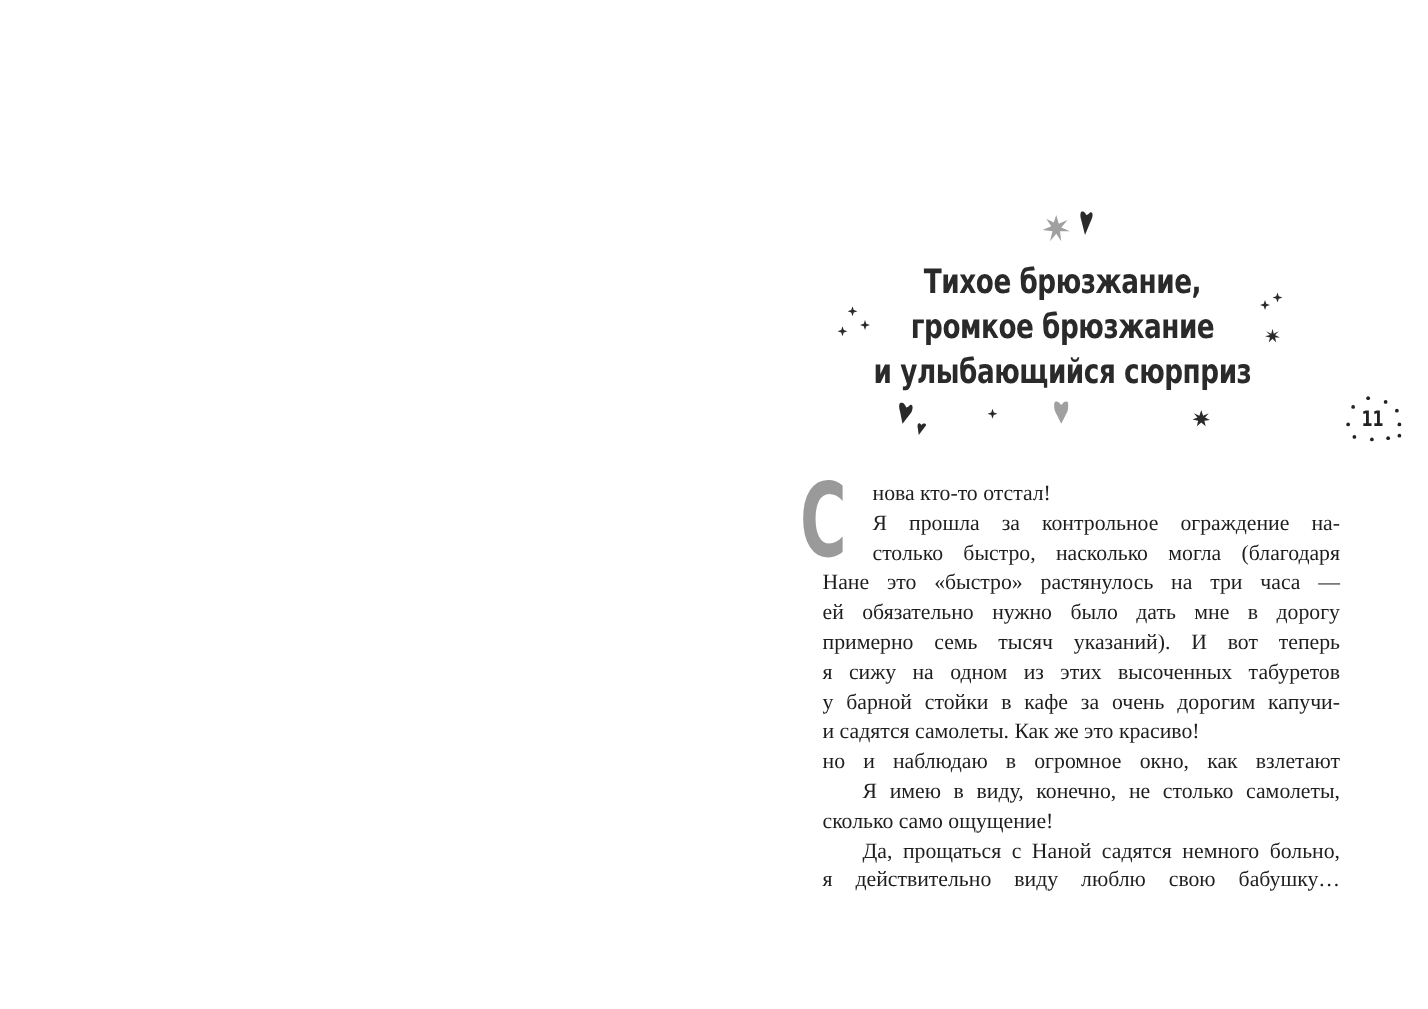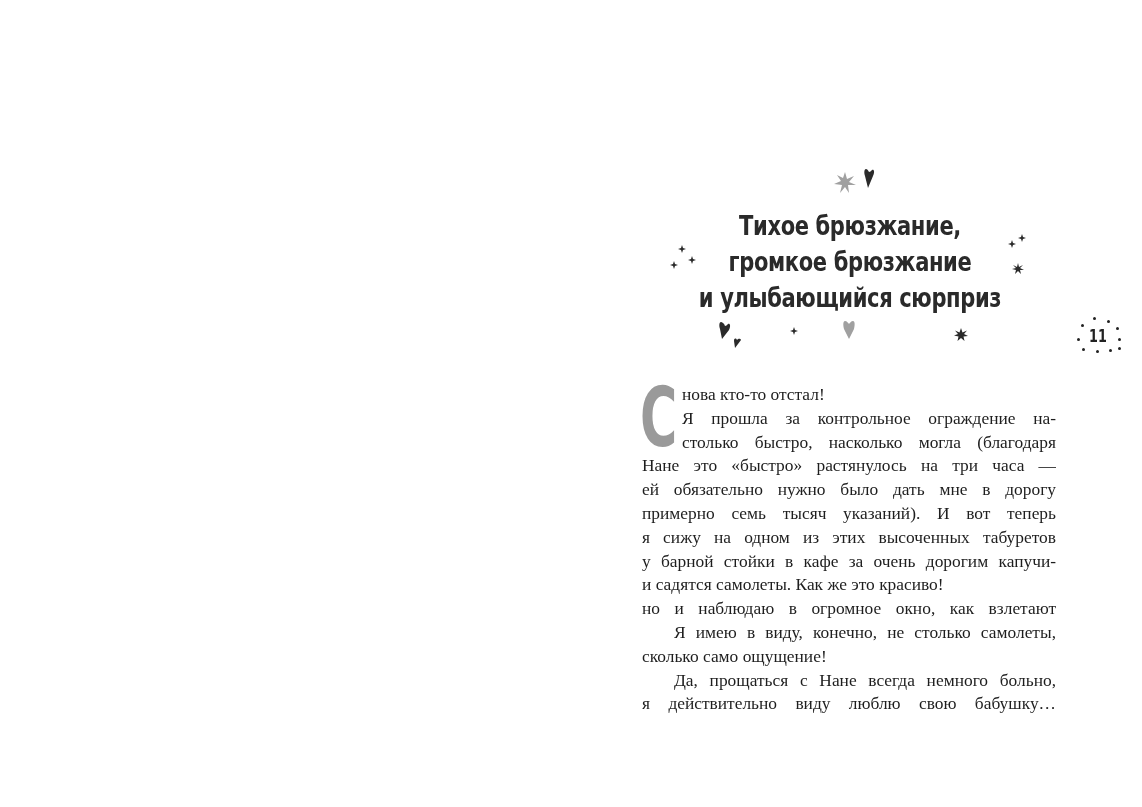--- a/index.html
+++ b/index.html
@@ -77,21 +77,21 @@
     .pn-dot {
       position: absolute;
       width: 3px; height: 3px;
       border-radius: 50%;
       background: #222;
     }
 
     
     .body-text {
       position: absolute;
-      left: 642px;
+      left: 658px;
       top: 383px;
       width: 414px;
       font-size: 17.4px;
       line-height: 23.8px;
       color: #1e1e1e;
       text-align: justify;
     }
     .body-text .tline {
       display: block;
       white-space: nowrap;
@@ -202,16 +202,16 @@
     <span class="tline dc">столько быстро, насколько могла (благодаря</span>
     <span class="tline">Нане это «быстро» растянулось на три часа —</span>
     <span class="tline">ей обязательно нужно было дать мне в дорогу</span>
     <span class="tline">примерно семь тысяч указаний). И вот теперь</span>
     <span class="tline">я сижу на одном из этих высоченных табуретов</span>
     <span class="tline">у барной стойки в кафе за очень дорогим капучи-</span>
     <span class="tline last">и садятся самолеты. Как же это красиво!</span>
     <span class="tline">но и наблюдаю в огромное окно, как взлетают</span>
     <span class="tline indent">Я имею в виду, конечно, не столько самолеты,</span>
     <span class="tline last">сколько само ощущение!</span>
-    <span class="tline indent">Да, прощаться с Нане всегда немного больно,</span>
+    <span class="tline indent">Да, прощаться с Наной садятся немного больно,</span>
     <span class="tline">я действительно виду люблю свою бабушку…</span>
   </div>
 </div>
 
 </body></html>

